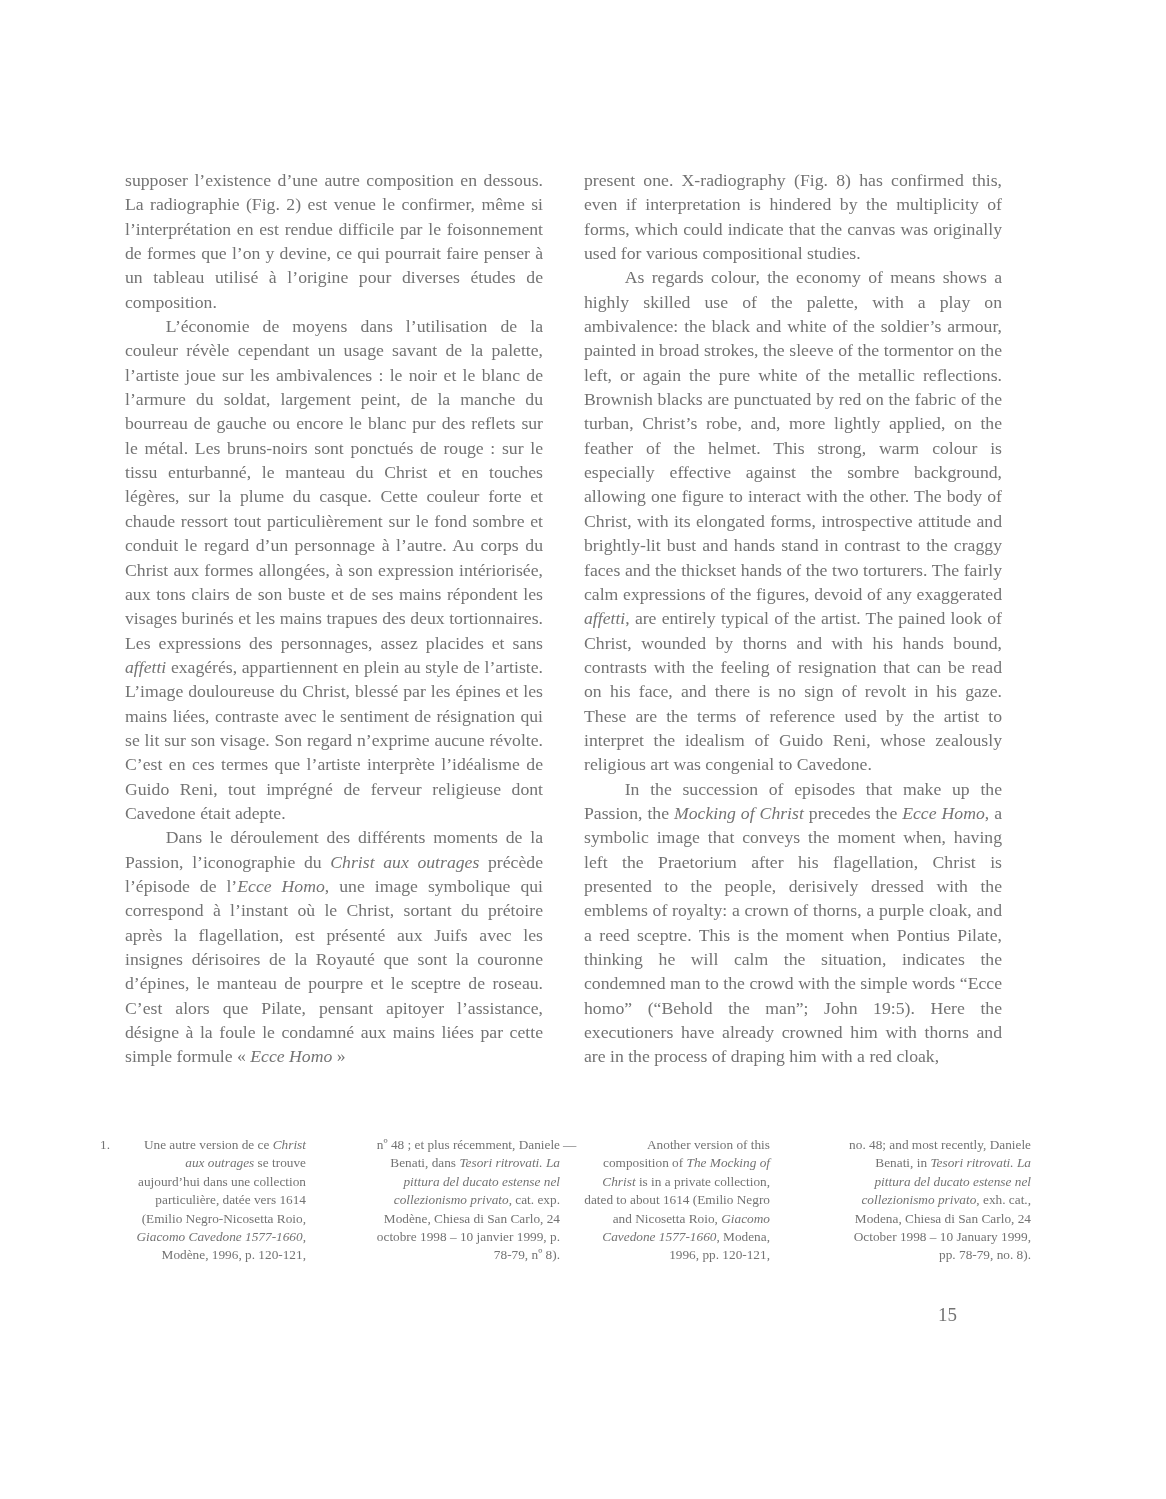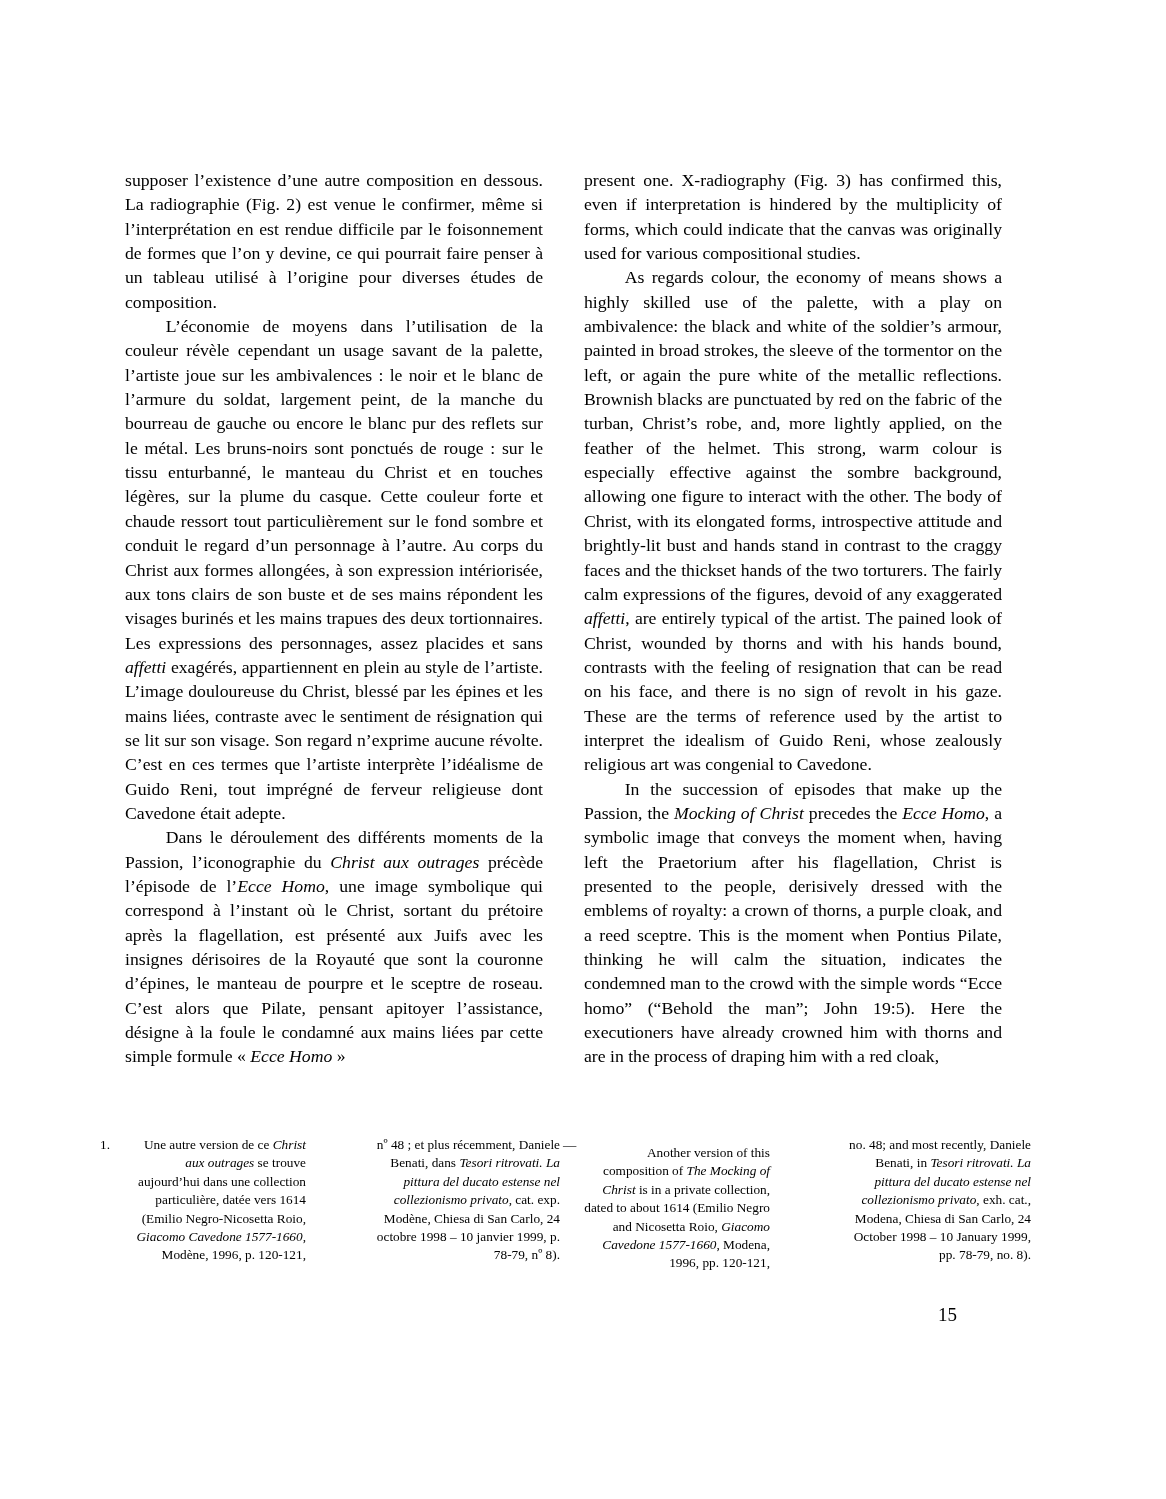--- a/index.html
+++ b/index.html
@@ -5,21 +5,21 @@
   html, body {
     margin: 0;
     padding: 0;
     background: #ffffff;
   }
   .page {
     position: relative;
     width: 1166px;
     height: 1499px;
     background: #ffffff;
-    color: #000000;
+    color: #737373;
     font-family: "Liberation Serif", "DejaVu Serif", serif;
     overflow: hidden;
   }
   .body-columns {
     position: absolute;
     left: 125px;
     top: 168px;
     width: 877px;
     display: flex;
     gap: 41px;
@@ -58,21 +58,21 @@
     top: 0;
   }
   .fn .fn-text {
     display: block;
     text-align: right;
   }
   .fn1 { left: 100px; width: 206px; }
   .fn1 .fn-text { padding-left: 27px; }
   .fn2 { left: 368px; width: 192px; }
   .fn3 { left: 563px; width: 207px; }
-  .fn3 .fn-text { padding-left: 21px; margin-top: 8px; }
+  .fn3 .fn-text { padding-left: 21px; }
   .fn4 { left: 839px; width: 192px; }
   .page-number {
     position: absolute;
     left: 938px;
     top: 1305px;
     font-size: 19px;
     line-height: 20px;
   }
   i { }
 </style>
@@ -81,21 +81,21 @@
 
 <div class="page">
 
   <main class="body-columns">
     <section class="col" lang="fr">
       <p class="first">supposer l’existence d’une autre composition en dessous. La radiographie (Fig. 2) est venue le confirmer, même si l’interprétation en est rendue difficile par le foisonnement de formes que l’on y devine, ce qui pourrait faire penser à un tableau utilisé à l’origine pour diverses études de composition.</p>
       <p>L’économie de moyens dans l’utilisation de la couleur révèle cependant un usage savant de la palette, l’artiste joue sur les ambivalences : le noir et le blanc de l’armure du soldat, largement peint, de la manche du bourreau de gauche ou encore le blanc pur des reflets sur le métal. Les bruns-noirs sont ponctués de rouge : sur le tissu enturbanné, le manteau du Christ et en touches légères, sur la plume du casque. Cette couleur forte et chaude ressort tout particulièrement sur le fond sombre et conduit le regard d’un personnage à l’autre. Au corps du Christ aux formes allongées, à son expression intériorisée, aux tons clairs de son buste et de ses mains répondent les visages burinés et les mains trapues des deux tortionnaires. Les expressions des personnages, assez placides et sans <i>affetti</i> exagérés, appartiennent en plein au style de l’artiste. L’image douloureuse du Christ, blessé par les épines et les mains liées, contraste avec le sentiment de résignation qui se lit sur son visage. Son regard n’exprime aucune révolte. C’est en ces termes que l’artiste interprète l’idéalisme de Guido Reni, tout imprégné de ferveur religieuse dont Cavedone était adepte.</p>
       <p>Dans le déroulement des différents moments de la Passion, l’iconographie du <i>Christ aux outrages</i> précède l’épisode de l’<i>Ecce Homo</i>, une image symbolique qui correspond à l’instant où le Christ, sortant du prétoire après la flagellation, est présenté aux Juifs avec les insignes dérisoires de la Royauté que sont la couronne d’épines, le manteau de pourpre et le sceptre de roseau. C’est alors que Pilate, pensant apitoyer l’assistance, désigne à la foule le condamné aux mains liées par cette simple formule « <i>Ecce Homo</i> »</p>
     </section>
     <section class="col" lang="en">
-      <p class="first">present one. X-radiography (Fig. 3) has confirmed this, even if interpretation is hindered by the multiplicity of forms, which could indicate that the canvas was originally used for various compositional studies.</p>
+      <p class="first">present one. X-radiography (Fig. 8) has confirmed this, even if interpretation is hindered by the multiplicity of forms, which could indicate that the canvas was originally used for various compositional studies.</p>
       <p>As regards colour, the economy of means shows a highly skilled use of the palette, with a play on ambivalence: the black and white of the soldier’s armour, painted in broad strokes, the sleeve of the tormentor on the left, or again the pure white of the metallic reflections. Brownish blacks are punctuated by red on the fabric of the turban, Christ’s robe, and, more lightly applied, on the feather of the helmet. This strong, warm colour is especially effective against the sombre background, allowing one figure to interact with the other. The body of Christ, with its elongated forms, introspective attitude and brightly-lit bust and hands stand in contrast to the craggy faces and the thickset hands of the two torturers. The fairly calm expressions of the figures, devoid of any exaggerated <i>affetti</i>, are entirely typical of the artist. The pained look of Christ, wounded by thorns and with his hands bound, contrasts with the feeling of resignation that can be read on his face, and there is no sign of revolt in his gaze. These are the terms of reference used by the artist to interpret the idealism of Guido Reni, whose zealously religious art was congenial to Cavedone.</p>
       <p>In the succession of episodes that make up the Passion, the <i>Mocking of Christ</i> precedes the <i>Ecce Homo</i>, a symbolic image that conveys the moment when, having left the Praetorium after his flagellation, Christ is presented to the people, derisively dressed with the emblems of royalty: a crown of thorns, a purple cloak, and a reed sceptre. This is the moment when Pontius Pilate, thinking he will calm the situation, indicates the condemned man to the crowd with the simple words “Ecce homo” (“Behold the man”; John 19:5). Here the executioners have already crowned him with thorns and are in the process of draping him with a red cloak,</p>
     </section>
   </main>
 
   <footer class="footnote-area">
     <div class="fn fn1" lang="fr">
       <span class="fn-marker">1.</span>
       <span class="fn-text">Une autre version de ce <i>Christ aux outrages</i> se trouve aujourd’hui dans une collection particulière, datée vers 1614 (Emilio Negro-Nicosetta Roio, <i>Giacomo Cavedone 1577-1660</i>, Modène, 1996, p. 120-121,</span>
     </div>

